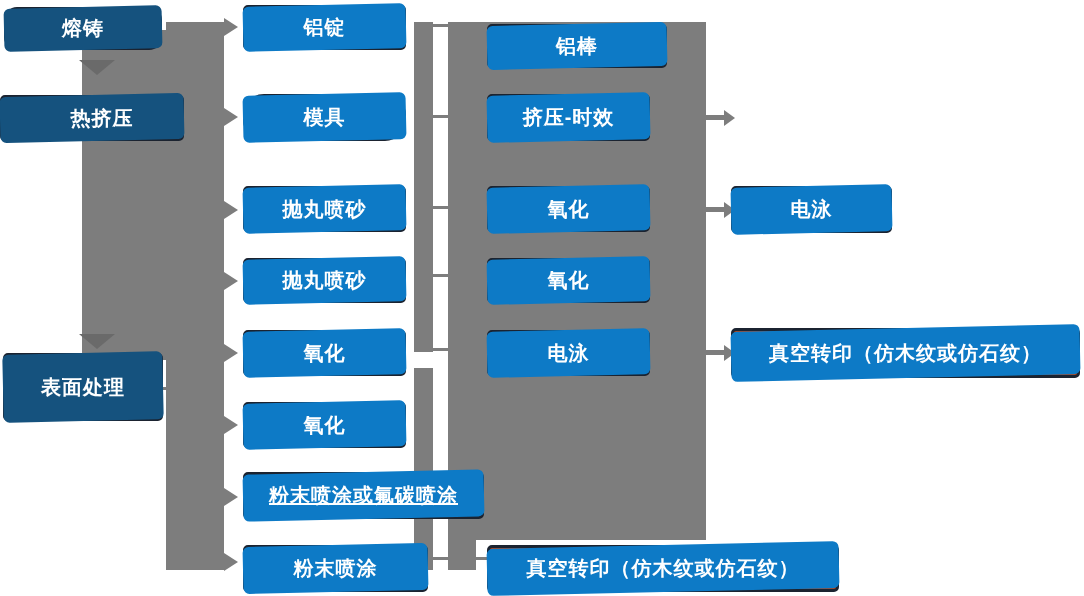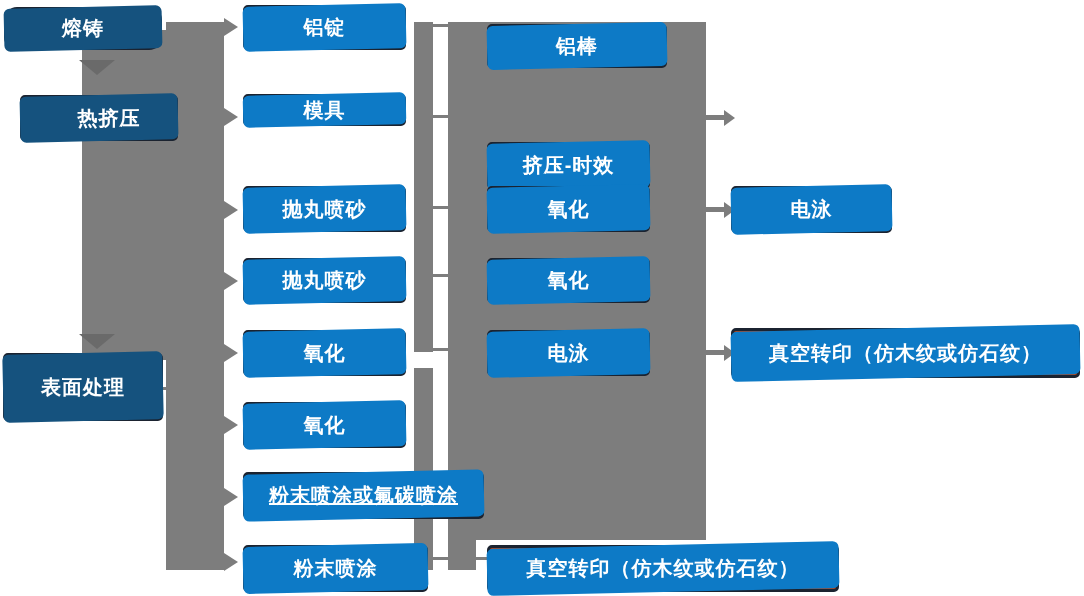--- a/index.html
+++ b/index.html
@@ -69,34 +69,34 @@
   <div class="gray" style="left:448px;top:540px;width:28px;height:30px;"></div>
 
   <div class="gray" style="left:705px;top:115px;width:19px;height:5px;"></div>
   <div class="arr-r-sm" style="left:724px;top:110px;"></div>
   <div class="gray" style="left:705px;top:207px;width:19px;height:5px;"></div>
   <div class="arr-r-sm" style="left:724px;top:202px;"></div>
   <div class="gray" style="left:705px;top:350px;width:19px;height:5px;"></div>
   <div class="arr-r-sm" style="left:724px;top:345px;"></div>
 
   <div class="box b-stage" style="left:4px;top:7px;width:158px;height:43px;border-radius:13px;">熔铸</div>
-  <div class="box b-stage" style="left:20px;top:95px;width:158px;height:46px;padding-left:20px;">热挤压</div>
+  <div class="box b-stage" style="left:0;top:95px;width:184px;height:46px;padding-left:20px;">热挤压</div>
   <div class="box b-stage" style="left:3px;top:353px;width:160px;height:68px;">表面处理</div>
 
   <div class="box b-process" style="left:243px;top:5px;width:163px;height:45px;">铝锭</div>
-  <div class="box b-process" style="left:243px;top:94px;width:163px;height:32px;">模具</div>
+  <div class="box b-process" style="left:243px;top:94px;width:163px;height:47px;border-radius:21px;">模具</div>
   <div class="box b-process" style="left:243px;top:186px;width:163px;height:46px;">抛丸喷砂</div>
   <div class="box b-process" style="left:243px;top:258px;width:163px;height:45px;">抛丸喷砂</div>
   <div class="box b-process" style="left:243px;top:330px;width:163px;height:46px;">氧化</div>
   <div class="box b-process" style="left:243px;top:402px;width:163px;height:46px;">氧化</div>
   <div class="box b-process" style="left:243px;top:472px;width:241px;height:47px;text-decoration:underline;">粉末喷涂或氟碳喷涂</div>
   <div class="box b-process" style="left:243px;top:545px;width:185px;height:47px;">粉末喷涂</div>
 
   <div class="box b-process" style="left:487px;top:5px;width:180px;height:44px;margin-top:19px;">铝棒</div>
-  <div class="box b-process" style="left:487px;top:94px;width:163px;height:47px;margin-top:48px;">挤压-时效</div>
+  <div class="box b-process" style="left:487px;top:94px;width:163px;height:47px;">挤压-时效</div>
   <div class="box b-process" style="left:487px;top:186px;width:163px;height:46px;">氧化</div>
   <div class="box b-process" style="left:487px;top:258px;width:163px;height:45px;">氧化</div>
   <div class="box b-process" style="left:487px;top:330px;width:163px;height:46px;">电泳</div>
   <div class="box b-process" style="left:487px;top:545px;width:352px;height:47px;">真空转印（仿木纹或仿石纹）</div>
 
   <div class="box b-process" style="left:731px;top:186px;width:161px;height:47px;">电泳</div>
   <div class="box b-process" style="left:731px;top:328px;width:349px;height:50px;">真空转印（仿木纹或仿石纹）</div>
 
 </div>
 

